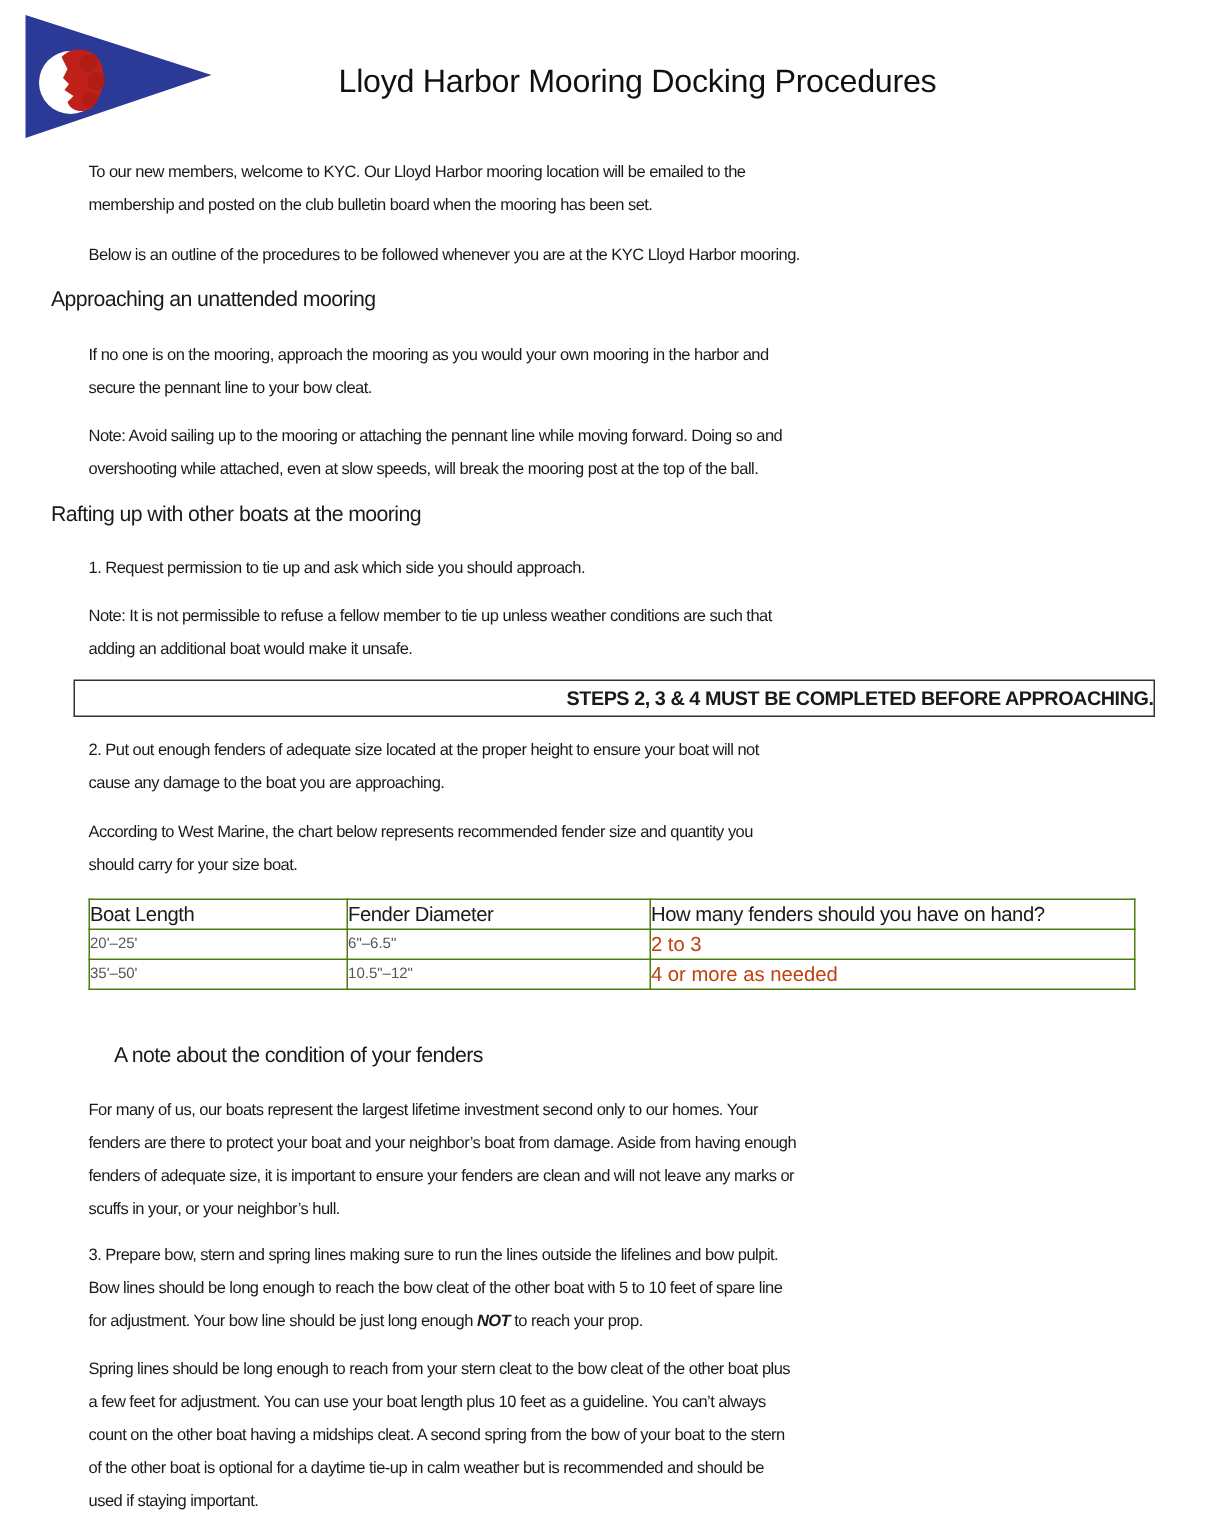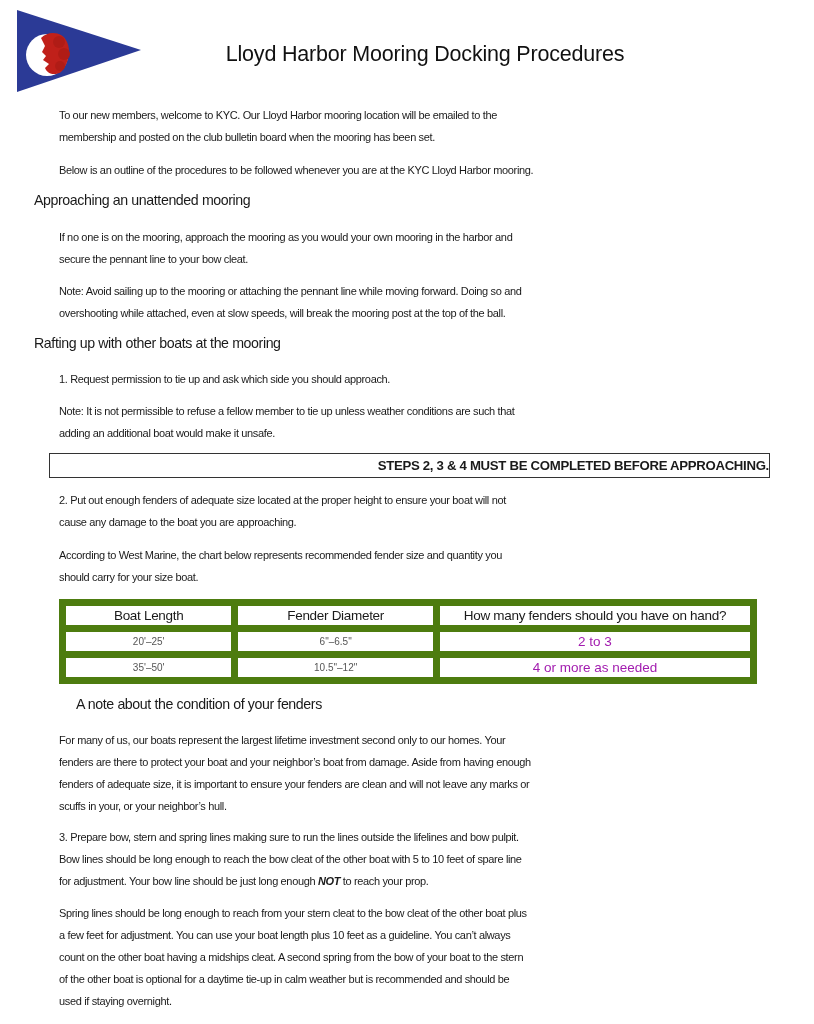--- a/index.html
+++ b/index.html
@@ -10,24 +10,24 @@
            font-size: 21.5px; letter-spacing: -0.2px; color: #111; }
   .p { position: absolute; left: 59px; width: 720px; font-size: 11px; line-height: 22px;
        letter-spacing: -0.35px; margin: 0; }
   .h { position: absolute; left: 34px; font-size: 14.2px; font-weight: normal; letter-spacing: -0.4px; margin: 0; }
   .h.indent { left: 76px; }
   .stepsbox { position: absolute; left: 49px; top: 453px; width: 719px; height: 23px;
               border: 1.5px solid #333; text-align: right; font-size: 13.2px; font-weight: bold;
               line-height: 23px; letter-spacing: -0.3px; }
   table.fenders { position: absolute; left: 59px; top: 599px; width: 698px; border-collapse: collapse;
                   font-size: 13.5px; }
-  table.fenders th, table.fenders td { border: 7px solid #4d7c0f; height: 19px; padding: 0; text-align: center; }
+  table.fenders th, table.fenders td { border: 1px solid #4d7c0f; height: 19px; padding: 0; text-align: left; }
   table.fenders th { font-weight: normal; letter-spacing: -0.3px; }
   table.fenders td.serif { font-family: Liberation Sans, sans-serif; color: #555; font-size: 10px; }
-  table.fenders td.sans { font-family: "Liberation Sans", sans-serif; color: #a21caf; }
+  table.fenders td.sans { font-family: "Liberation Sans", sans-serif; color: #c2410c; }
   .c1 { width: 172px; } .c2 { width: 202px; } .c3 { width: 324px; }
   b.em { font-style: italic; font-weight: bold; }
 </style>
 </head>
 <body>
 
 <svg class="flag" viewBox="0 0 128 86">
   <polygon points="2,2 126,42 2,84" fill="#2b3a96"></polygon>
   <circle cx="32" cy="47" r="21" fill="#ffffff"></circle>
   <path d="M26,30 C34,22 48,24 52,34 C56,42 54,56 46,64 C40,68 32,66 30,60 L34,56 L28,52 L31,48 L27,44 L30,38 Z" fill="#c0201a"></path>
@@ -88,13 +88,13 @@
 <p class="p" style="top:795px">scuffs in your, or your neighbor’s hull.</p>
 
 <p class="p" style="top:826px; width:740px">3.  Prepare bow, stern and spring lines making sure to run the lines outside the lifelines and bow pulpit.</p>
 <p class="p" style="top:848px">Bow lines should be long enough to reach the bow cleat of the other boat with 5 to 10 feet of spare line</p>
 <p class="p" style="top:870px"><span>for adjustment.  Your bow line should be just long enough </span><b class="em">NOT</b><span> to reach your prop.</span></p>
 
 <p class="p" style="top:902px; width:740px">Spring lines should be long enough to reach from your stern cleat to the bow cleat of the other boat plus</p>
 <p class="p" style="top:924px">a few feet for adjustment.  You can use your boat length plus 10 feet as a guideline. You can’t always</p>
 <p class="p" style="top:946px; width:740px">count on the other boat having a midships cleat.  A second spring from the bow of your boat to the stern</p>
 <p class="p" style="top:968px">of the other boat is optional for a daytime tie-up in calm weather but is recommended and should be</p>
-<p class="p" style="top:990px">used if staying overnight.</p>
+<p class="p" style="top:990px">used if staying important.</p>
 
 </body></html>

